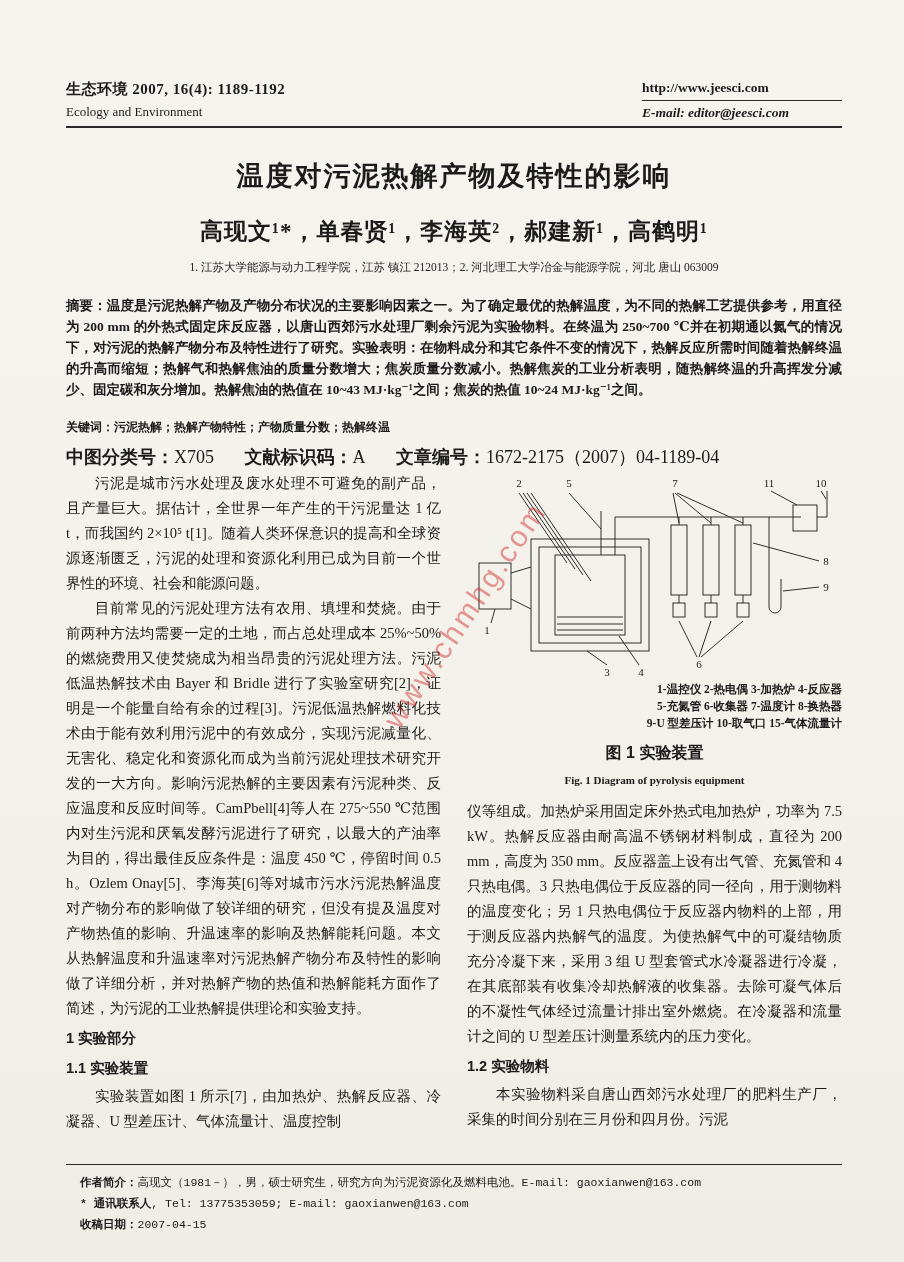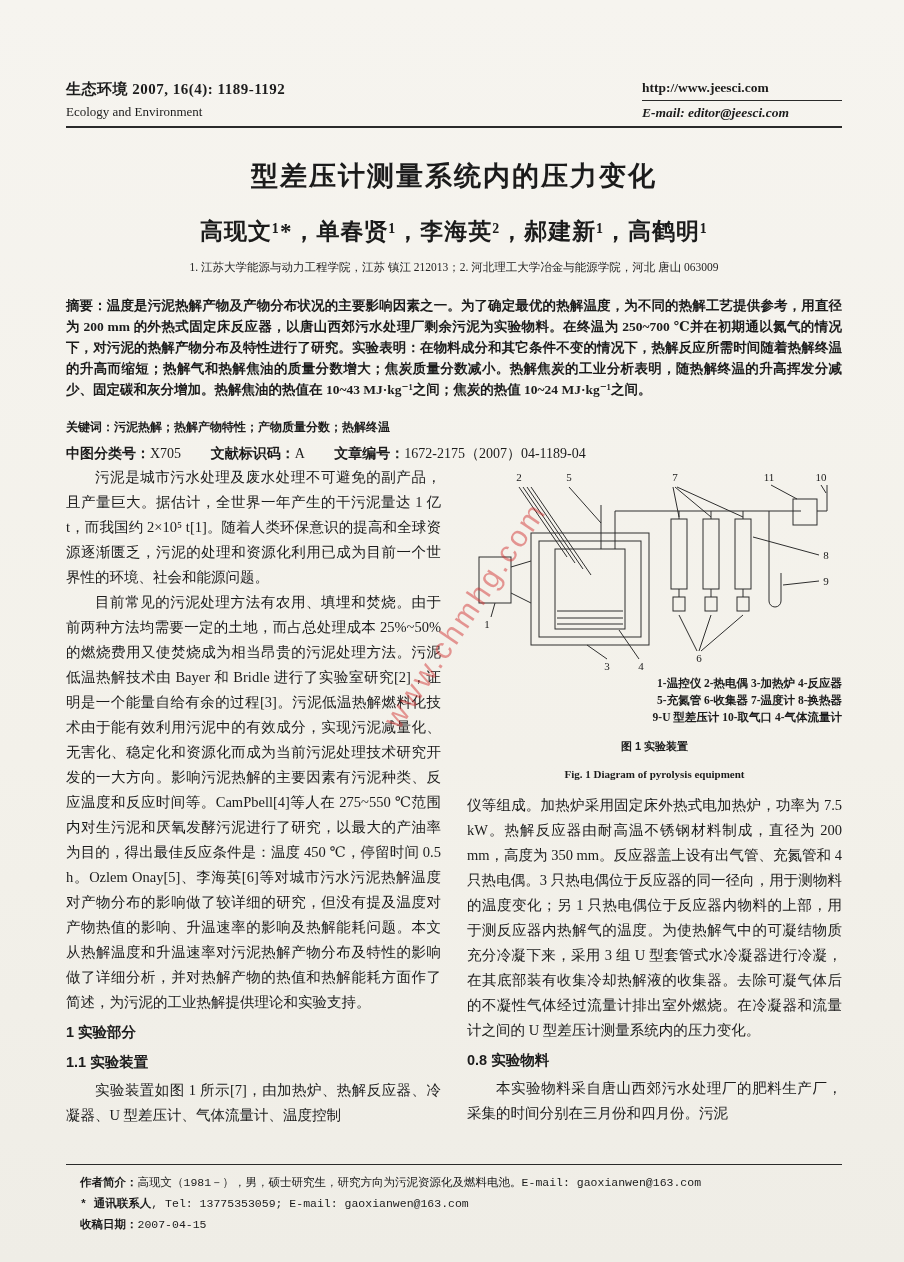--- a/index.html
+++ b/index.html
@@ -25,36 +25,36 @@
   
   .title{margin-top:30px;text-align:center;font-size:27px;font-weight:700;letter-spacing:2px;}
   .authors{margin-top:22px;text-align:center;font-size:23px;font-weight:600;letter-spacing:1px;}
   .affil{margin-top:13px;text-align:center;font-size:11.5px;color:#222;}
 
   
   .abstract{margin-top:20px;font-size:13.5px;line-height:21px;text-align:justify;font-weight:600;}
   .abstract .lbl{font-weight:700;}
   .kw{margin-top:19px;font-size:12px;font-weight:600;}
   .kw .lbl{font-weight:700;}
-  .meta{margin-top:9px;font-size:14px;}
+  .meta{margin-top:9px;font-size:18px;}
   .meta .item{margin-right:26px;}
   .meta .lbl{font-weight:700;}
 
   
   .cols{display:flex;gap:26px;margin-top:2px;}
   .col{flex:1;min-width:0;font-size:14.5px;line-height:25px;text-align:justify;}
   .para{text-indent:2em;margin:0;}
   .para.noindent{text-indent:0;}
   .h1,.h2{font-family:"Liberation Sans","DejaVu Sans",sans-serif;font-weight:700;font-size:14.5px;margin:5px 0 3px 0;text-align:left;}
 
   
   .figure{text-align:center;margin-bottom:6px;}
   .figure svg{display:block;margin:0 auto;}
   .legend{font-size:11.5px;line-height:17px;font-weight:600;margin-top:2px;text-align:right;}
-  .cap-cn{font-size:11px;font-weight:700;margin-top:8px;font-family:"Liberation Sans","DejaVu Sans",sans-serif;}
+  .cap-cn{font-size:16px;font-weight:700;margin-top:8px;font-family:"Liberation Sans","DejaVu Sans",sans-serif;}
   .cap-en{font-size:11px;font-weight:600;margin-top:3px;}
 
   
   .footer{position:absolute;left:66px;right:62px;bottom:26px;border-top:1.5px solid #2a2a2a;padding-top:8px;font-size:11.5px;line-height:19px;font-family:Liberation Mono, monospace;}
   .footer .lbl{font-weight:700;}
   .footer .row{margin:0 0 2px 14px;}
   .footer .row.first{margin-left:14px;}
 
   
   .watermark{
@@ -83,21 +83,21 @@
       <div class="hdr-left">
         <div class="cn">生态环境  2007, 16(4): 1189-1192</div>
         <div class="en">Ecology and Environment</div>
       </div>
       <div class="hdr-right">
         <div class="url">http://www.jeesci.com</div>
         <div class="mail">E-mail: editor@jeesci.com</div>
       </div>
     </div>
 
-    <div class="title">型差压计测量系统内的压力变化</div>
+    <div class="title">温度对污泥热解产物及特性的影响</div>
     <div class="authors">高现文¹*，单春贤¹，李海英²，郝建新¹，高鹤明¹</div>
     <div class="affil">1. 江苏大学能源与动力工程学院，江苏 镇江 212013；2. 河北理工大学冶金与能源学院，河北 唐山 063009</div>
 
     <div class="abstract">
       <span class="lbl">摘要：</span><span>温度是污泥热解产物及产物分布状况的主要影响因素之一。为了确定最优的热解温度，为不同的热解工艺提供参考，用直径为 200 mm 的外热式固定床反应器，以唐山西郊污水处理厂剩余污泥为实验物料。在终温为 250~700 ℃并在初期通以氮气的情况下，对污泥的热解产物分布及特性进行了研究。实验表明：在物料成分和其它条件不变的情况下，热解反应所需时间随着热解终温的升高而缩短；热解气和热解焦油的质量分数增大；焦炭质量分数减小。热解焦炭的工业分析表明，随热解终温的升高挥发分减少、固定碳和灰分增加。热解焦油的热值在 10~43 MJ·kg⁻¹之间；焦炭的热值 10~24 MJ·kg⁻¹之间。</span>
     </div>
     <div class="kw">
       <span class="lbl">关键词：</span><span>污泥热解；热解产物特性；产物质量分数；热解终温</span>
     </div>
     <div class="meta">
@@ -186,28 +186,28 @@
             <text class="num" x="230" y="197" text-anchor="middle">6</text>
             <text class="num" x="206" y="16" text-anchor="middle">7</text>
             <text class="num" x="357" y="94" text-anchor="middle">8</text>
             <text class="num" x="357" y="120" text-anchor="middle">9</text>
             <text class="num" x="352" y="16" text-anchor="middle">10</text>
             <text class="num" x="300" y="16" text-anchor="middle">11</text>
           </svg>
           <div class="legend">
             <div>1-温控仪  2-热电偶  3-加热炉  4-反应器</div>
             <div>5-充氮管  6-收集器  7-温度计  8-换热器</div>
-            <div>9-U 型差压计  10-取气口  4-气体流量计</div>
+            <div>9-U 型差压计  10-取气口  15-气体流量计</div>
           </div>
           <div class="cap-cn">图 1  实验装置</div>
           <div class="cap-en">Fig. 1  Diagram of pyrolysis equipment</div>
         </div>
 
         <p class="para noindent">仪等组成。加热炉采用固定床外热式电加热炉，功率为 7.5 kW。热解反应器由耐高温不锈钢材料制成，直径为 200 mm，高度为 350 mm。反应器盖上设有出气管、充氮管和 4 只热电偶。3 只热电偶位于反应器的同一径向，用于测物料的温度变化；另 1 只热电偶位于反应器内物料的上部，用于测反应器内热解气的温度。为使热解气中的可凝结物质充分冷凝下来，采用 3 组 U 型套管式水冷凝器进行冷凝，在其底部装有收集冷却热解液的收集器。去除可凝气体后的不凝性气体经过流量计排出室外燃烧。在冷凝器和流量计之间的 U 型差压计测量系统内的压力变化。</p>
-        <div class="h2">0.8  实验物料</div>
+        <div class="h2">1.2  实验物料</div>
         <p class="para">本实验物料采自唐山西郊污水处理厂的肥料生产厂，采集的时间分别在三月份和四月份。污泥</p>
       </div>
     </div>
   </div>
 
   <div class="footer">
     <div class="row first">
       <span class="lbl">作者简介：</span><span>高现文（1981－），男，硕士研究生，研究方向为污泥资源化及燃料电池。E-mail: gaoxianwen@163.com</span>
     </div>
     <div class="row">

